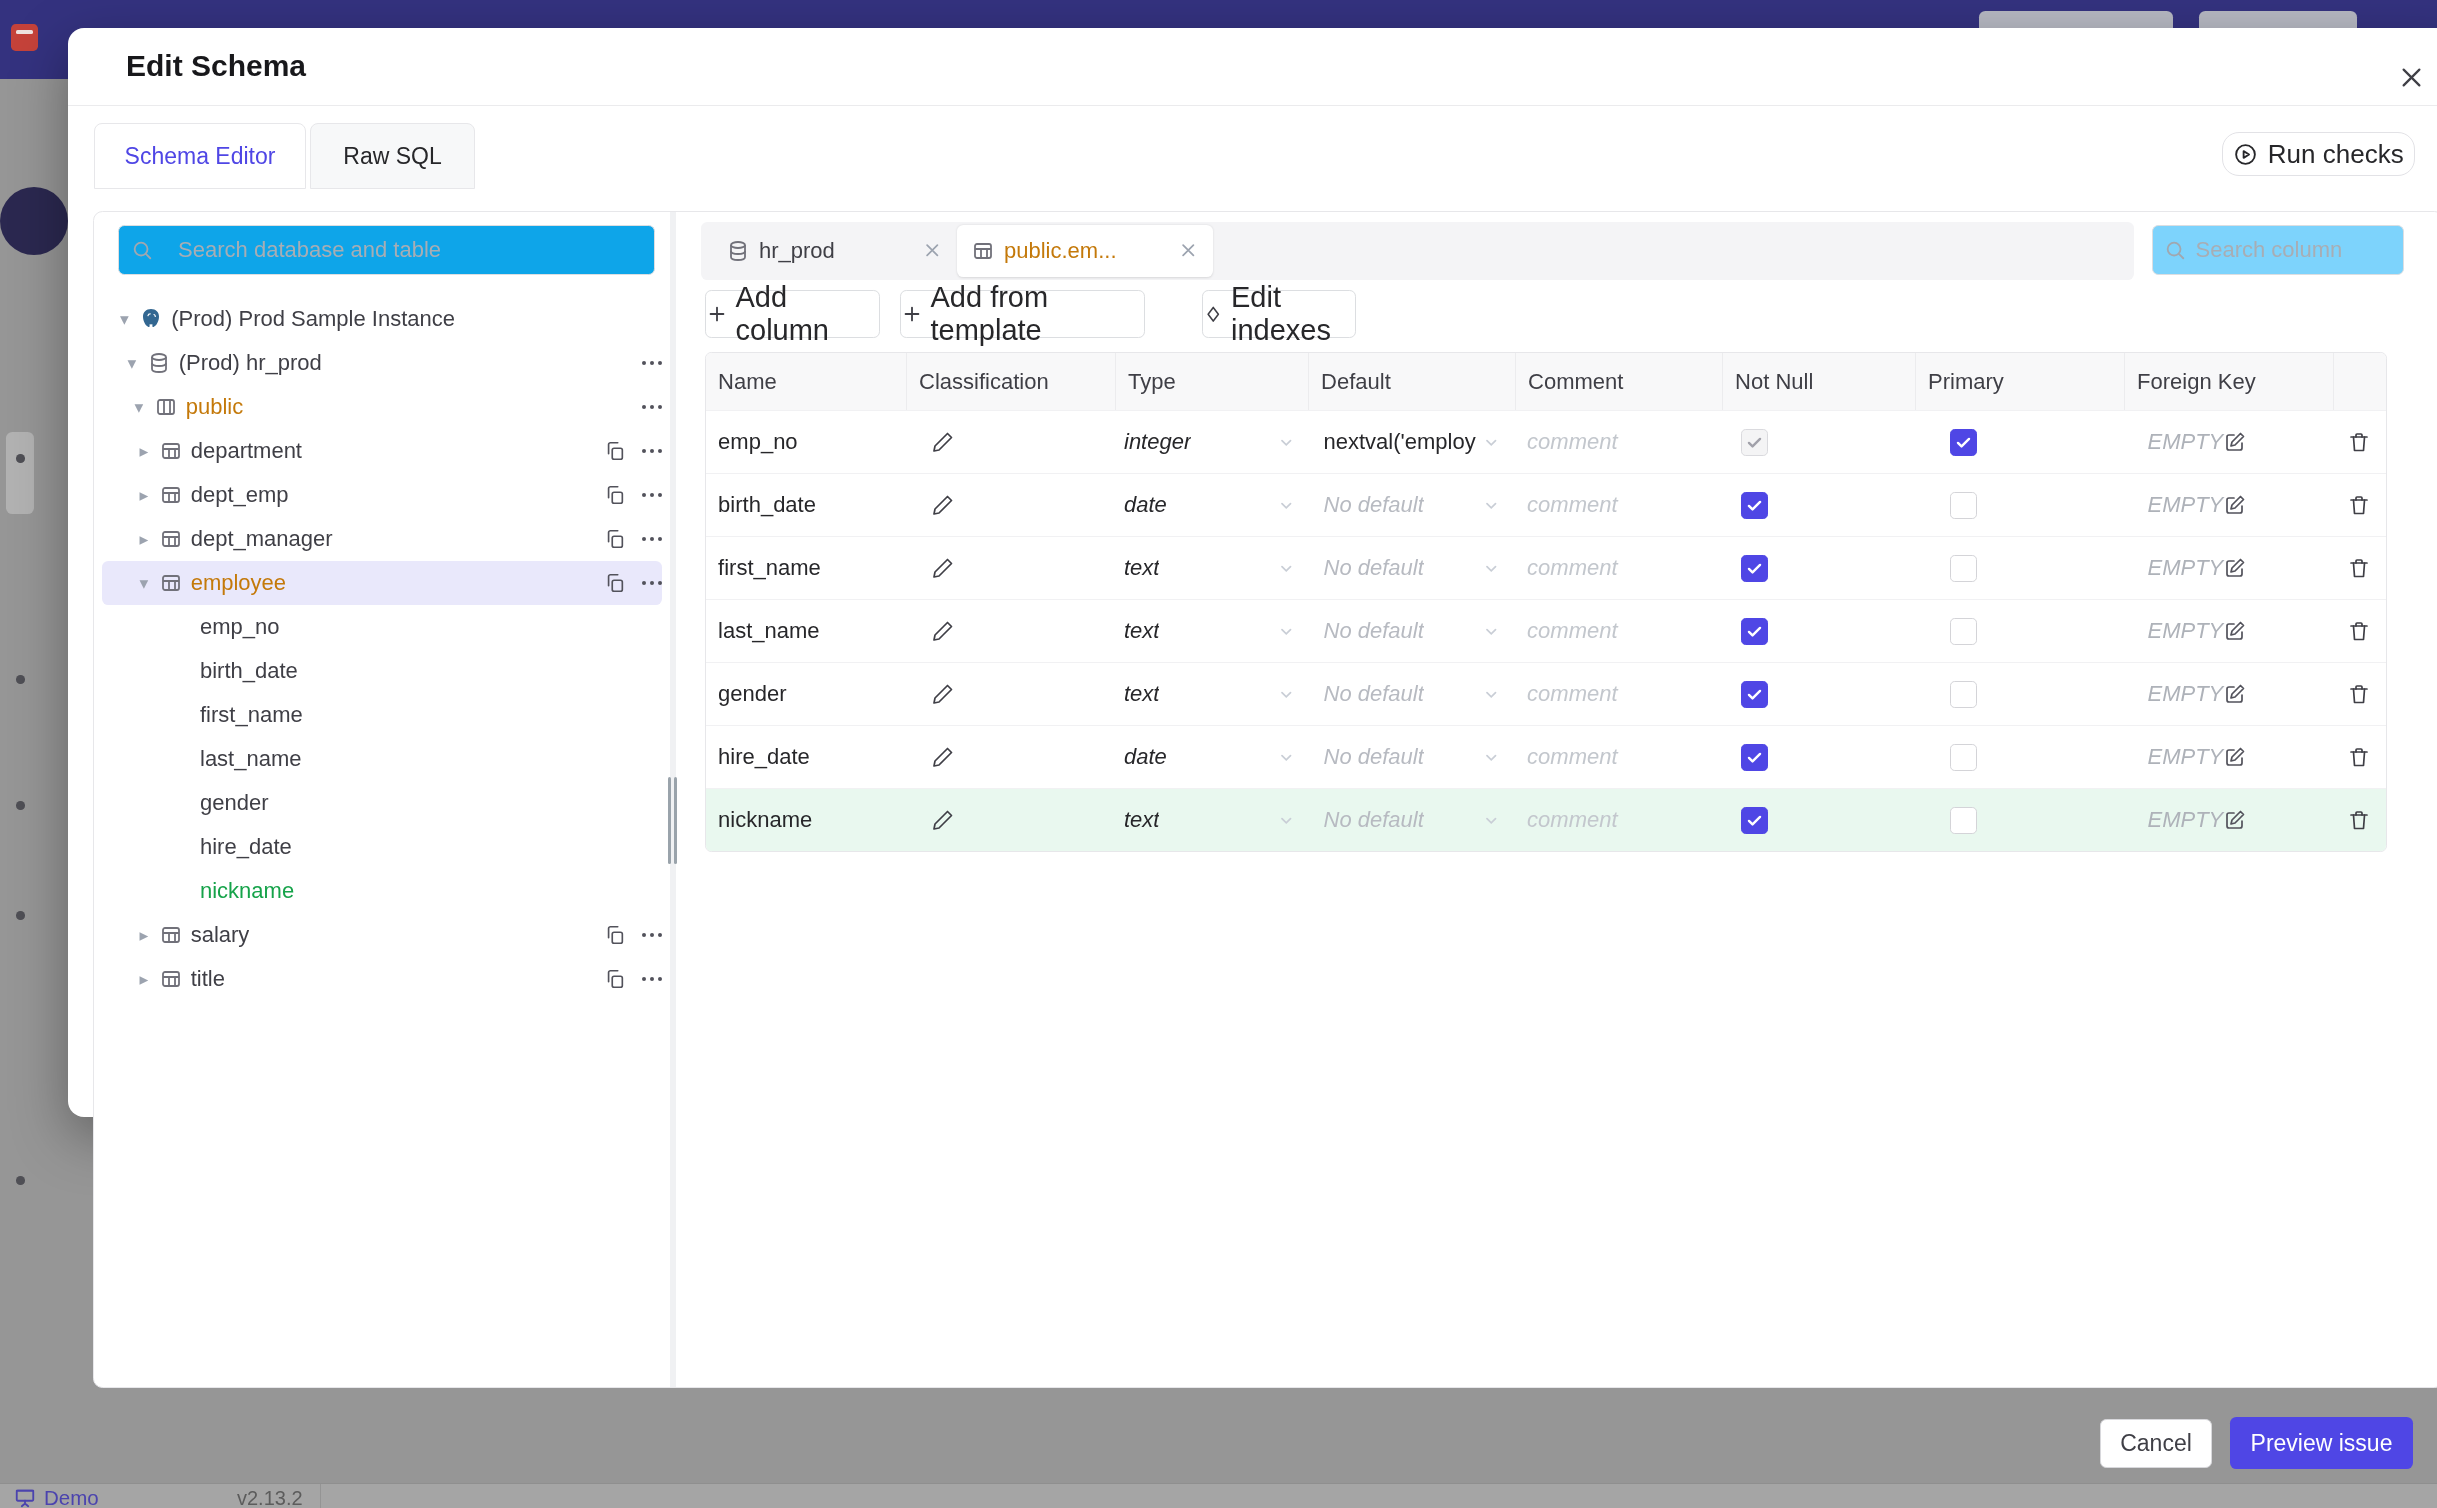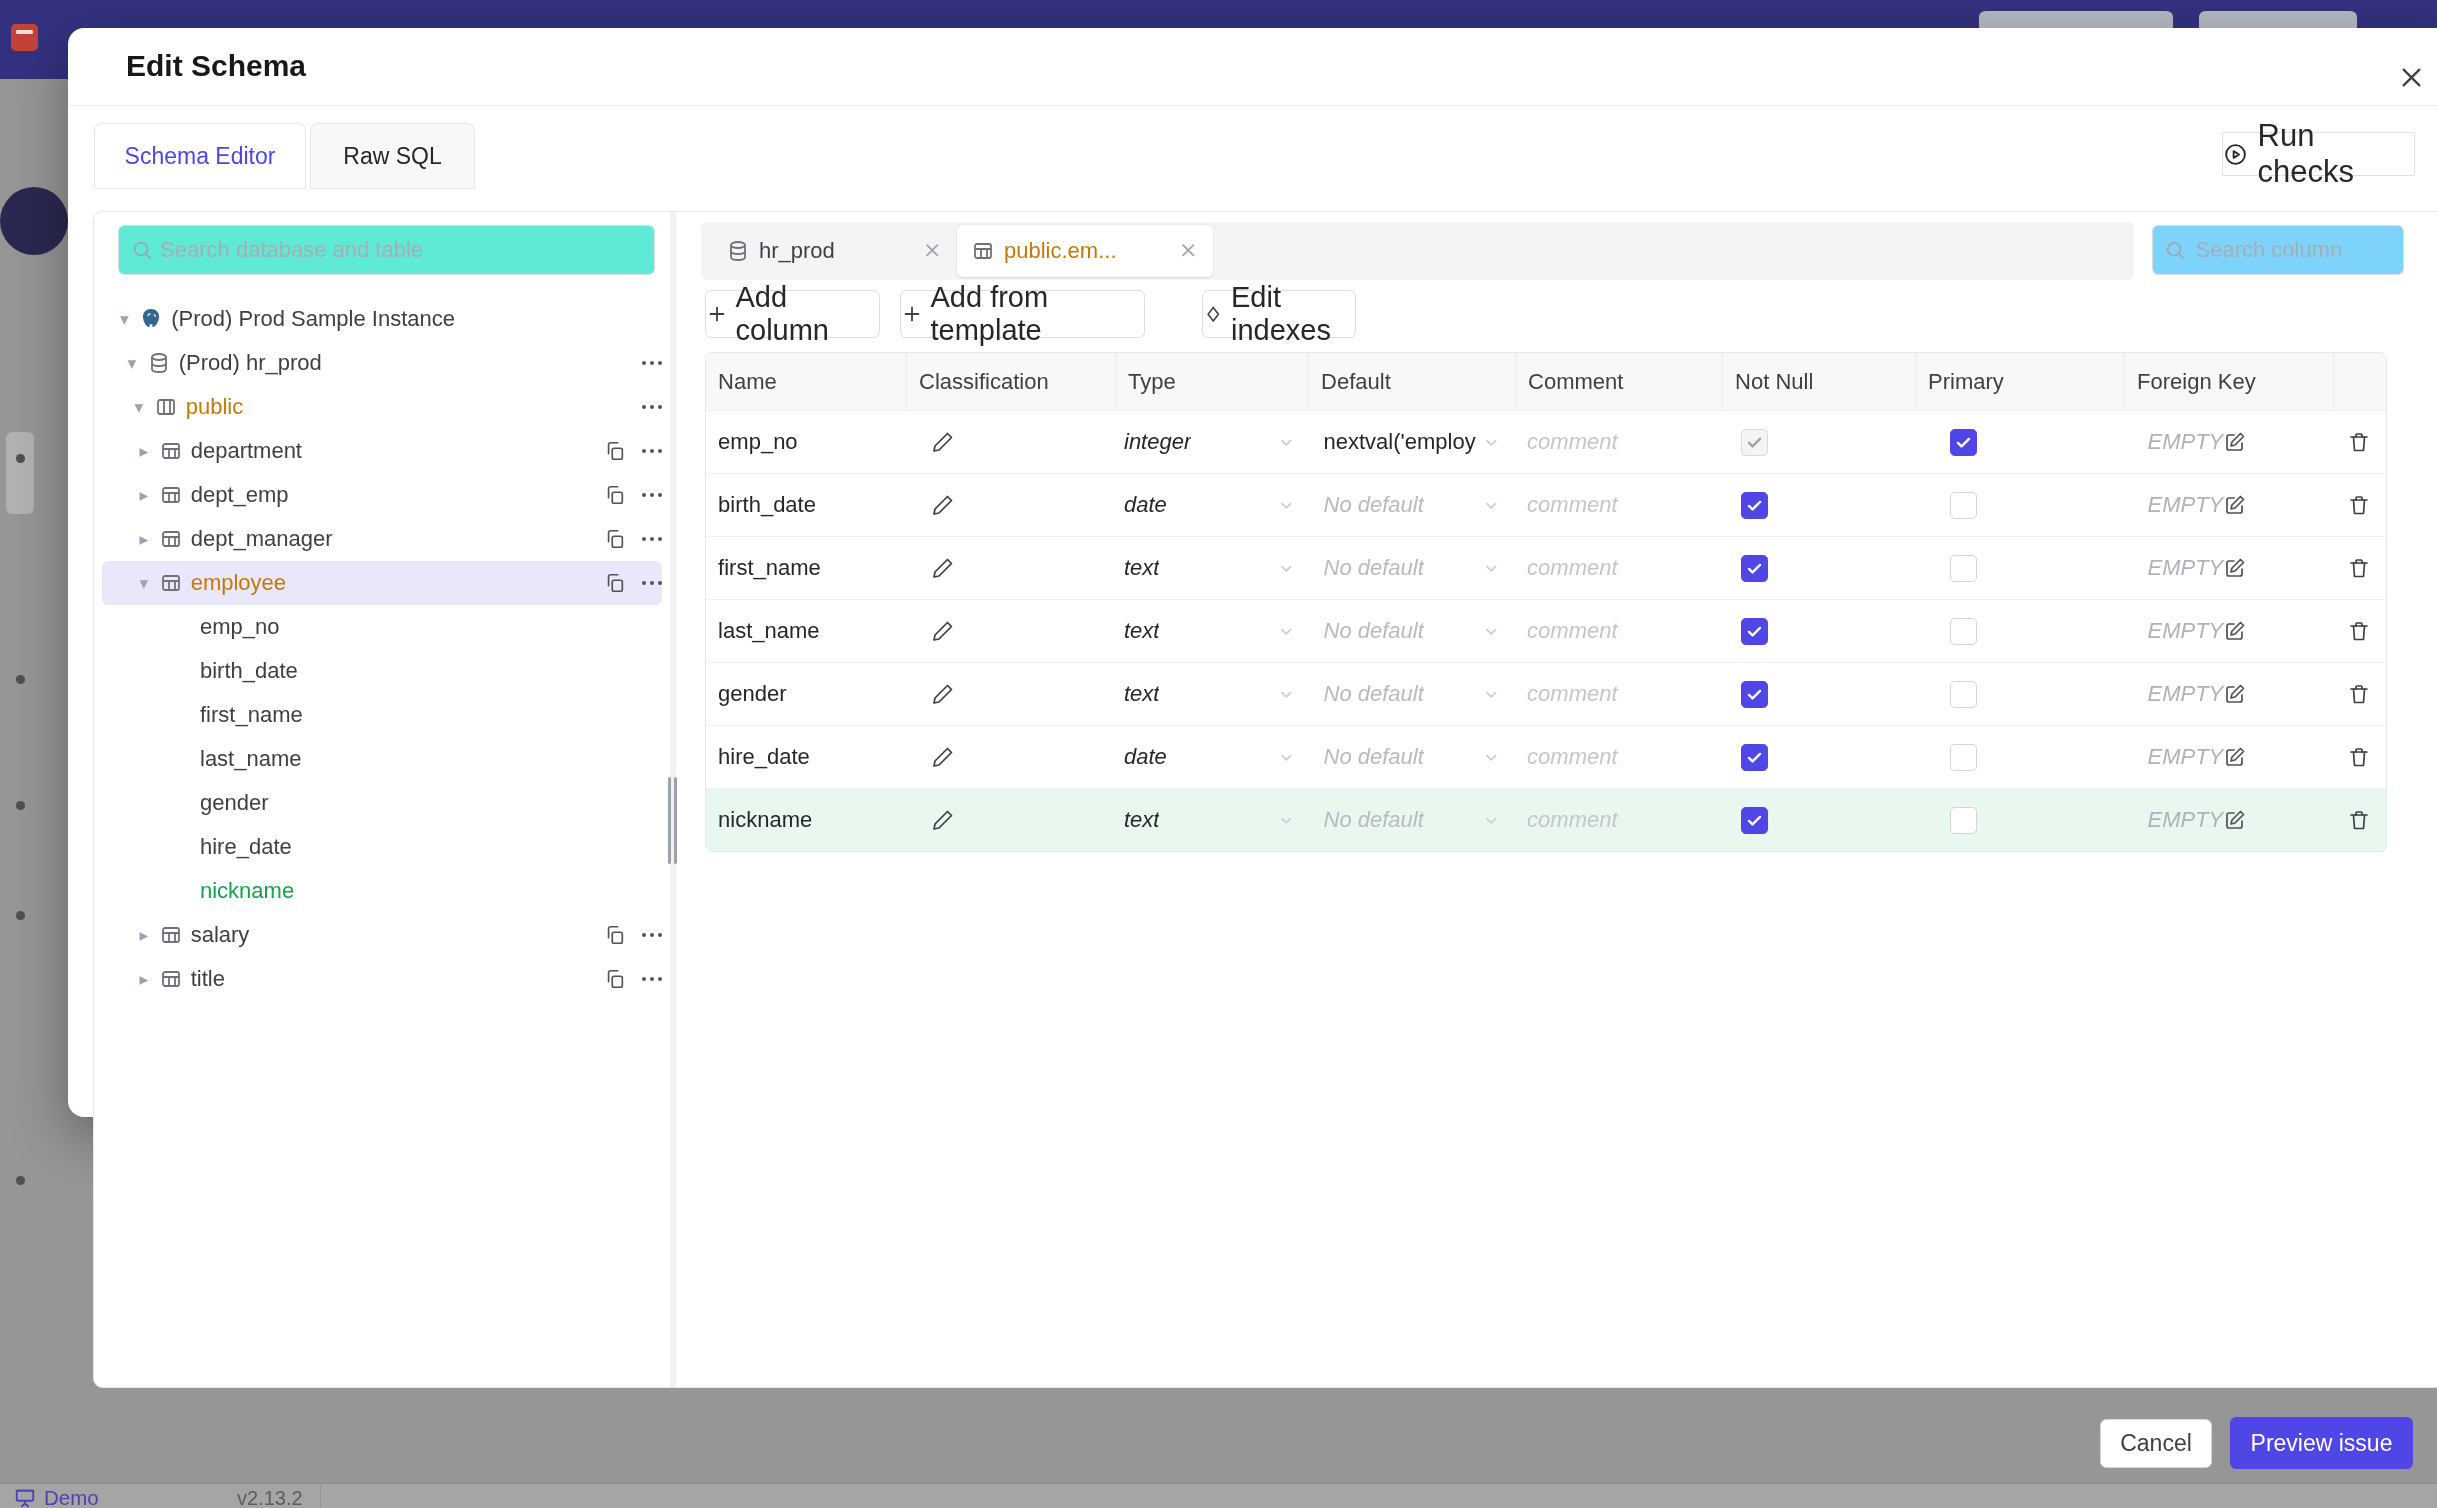--- a/index.html
+++ b/index.html
@@ -32,31 +32,31 @@
   .modal-close{position:absolute;left:2324px;top:30px;width:38px;height:38px;display:flex;align-items:center;
                justify-content:center;cursor:pointer;}
   .modal-divider{position:absolute;left:0;top:77px;width:100%;height:0.8px;background:#ebebed;}
 
   .tab{position:absolute;top:95px;height:66px;box-sizing:border-box;display:flex;align-items:center;
        justify-content:center;font-size:23px;border:0.8px solid #e7e7ea;border-radius:8px 8px 0 0;}
   .tab-active{left:26px;width:212px;background:#fff;color:#4f46e5;font-weight:500;}
   .tab-inactive{left:242px;width:165px;background:#f7f8f9;color:#27272a;}
 
   .run-checks{position:absolute;left:2154px;top:104px;width:193px;height:44px;box-sizing:border-box;
-              border:0.8px solid #e2e2e6;border-radius:1px;background:#fff;display:flex;align-items:center;
-              justify-content:center;gap:9.5px;font-size:31px;color:#27272a;}
+              border:0.8px solid #e2e2e6;border-radius:17px;background:#fff;display:flex;align-items:center;
+              justify-content:center;gap:9.5px;font-size:26px;color:#27272a;}
 
   .panel{position:absolute;left:24.5px;top:183px;width:2351px;height:1177px;box-sizing:border-box;
          border:0.8px solid #e7e7ea;border-radius:9.5px;background:#fff;}
 
   .modal-scrollbar{position:absolute;left:2385px;top:117px;width:14px;height:1306px;border-radius:7px;background:#c9c9c9;}
 
   
   .side-search{position:absolute;left:24px;top:12.6px;width:537px;height:50px;box-sizing:border-box;
-               border:0.8px solid #dcdee1;border-radius:6.3px;display:flex;align-items:center;padding:0 12.6px;gap:5px;background:#5eead4;}
+               border:0.8px solid #dcdee1;border-radius:6.3px;display:flex;align-items:center;padding:0 12.6px;gap:23px;background:#0ea5e9;}
   .side-search input,.col-search input{border:none;outline:none;font-size:22px;color:#3f3f46;flex:1;min-width:0;
                font-family:"Liberation Sans","DejaVu Sans",sans-serif;background:transparent;}
   .side-search input::placeholder,.col-search input::placeholder{color:#a8adb4;}
   .tree{position:absolute;left:0;top:85px;width:579px;}
   .tree-row{height:44px;margin:0 11px 0 8px;display:flex;align-items:center;font-size:22px;color:#3f3f46;border-radius:6.3px;}
   .tree-row.selected{background:#e9e8fb;}
   .tree-row .caret{width:20.5px;text-align:center;color:#9ca3af;font-size:17.4px;flex:none;}
   .tree-row .ticon{margin-left:4.7px;flex:none;color:#71717a;}
   .tree-row .tlabel{margin-left:8px;white-space:nowrap;overflow:hidden;text-overflow:ellipsis;}
   .tree-row .tlabel.amber{color:#c4790a;}

